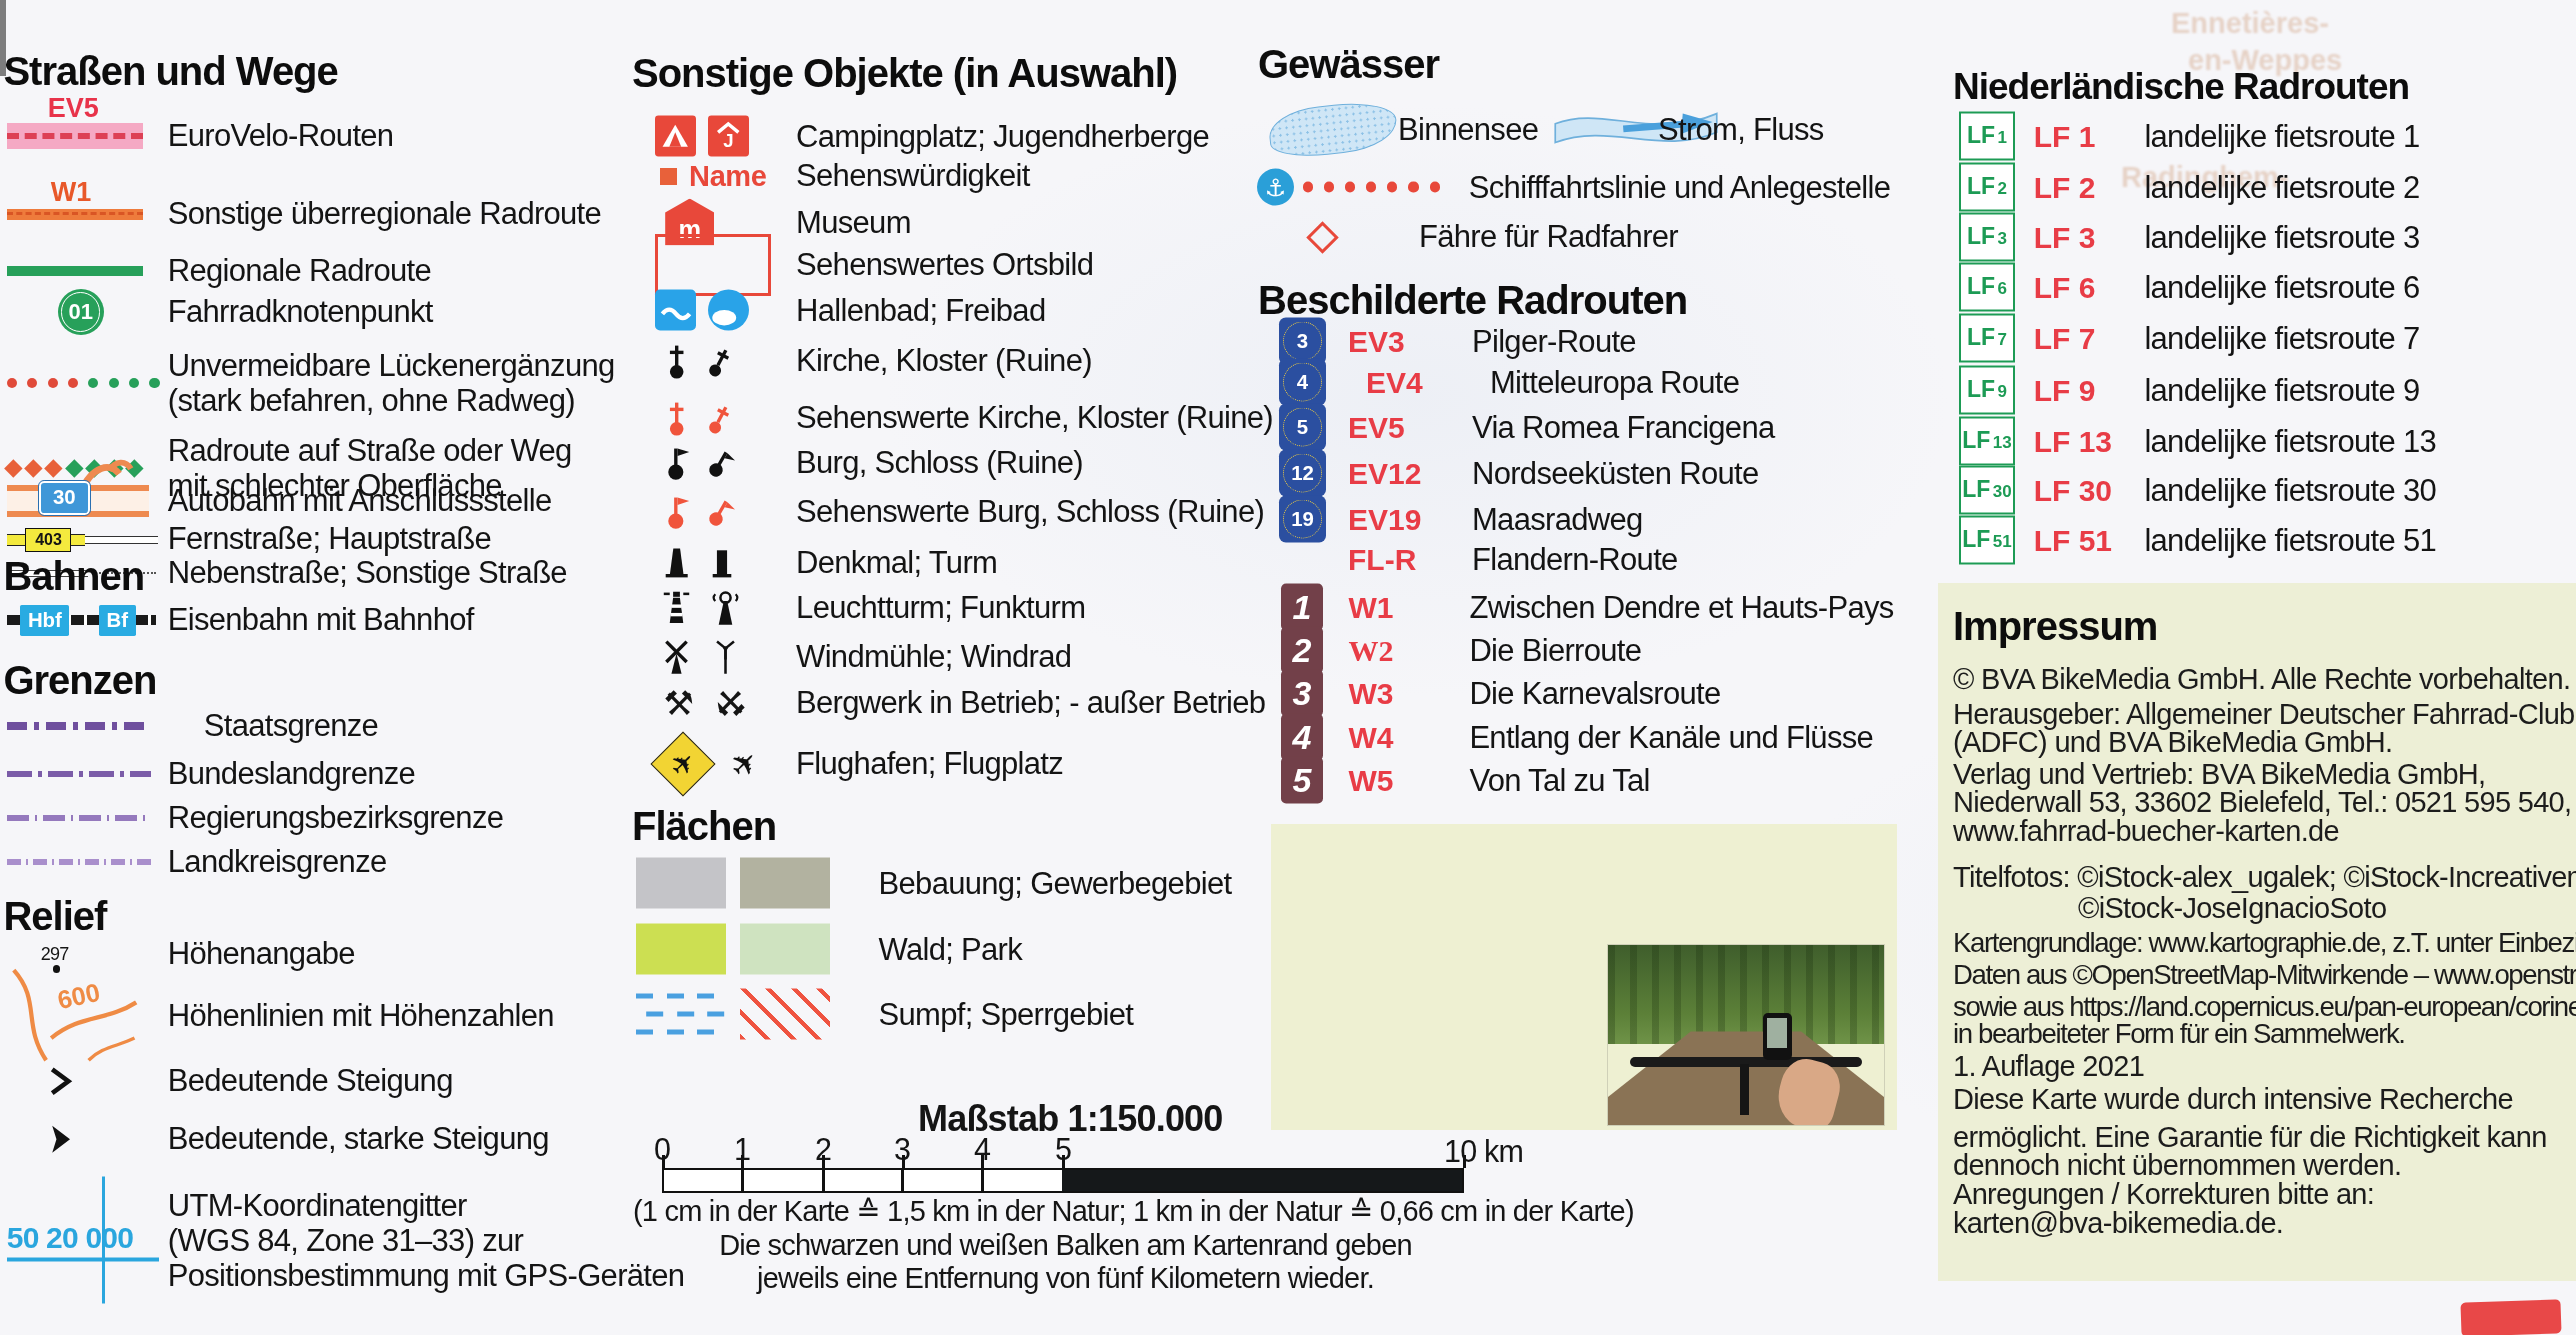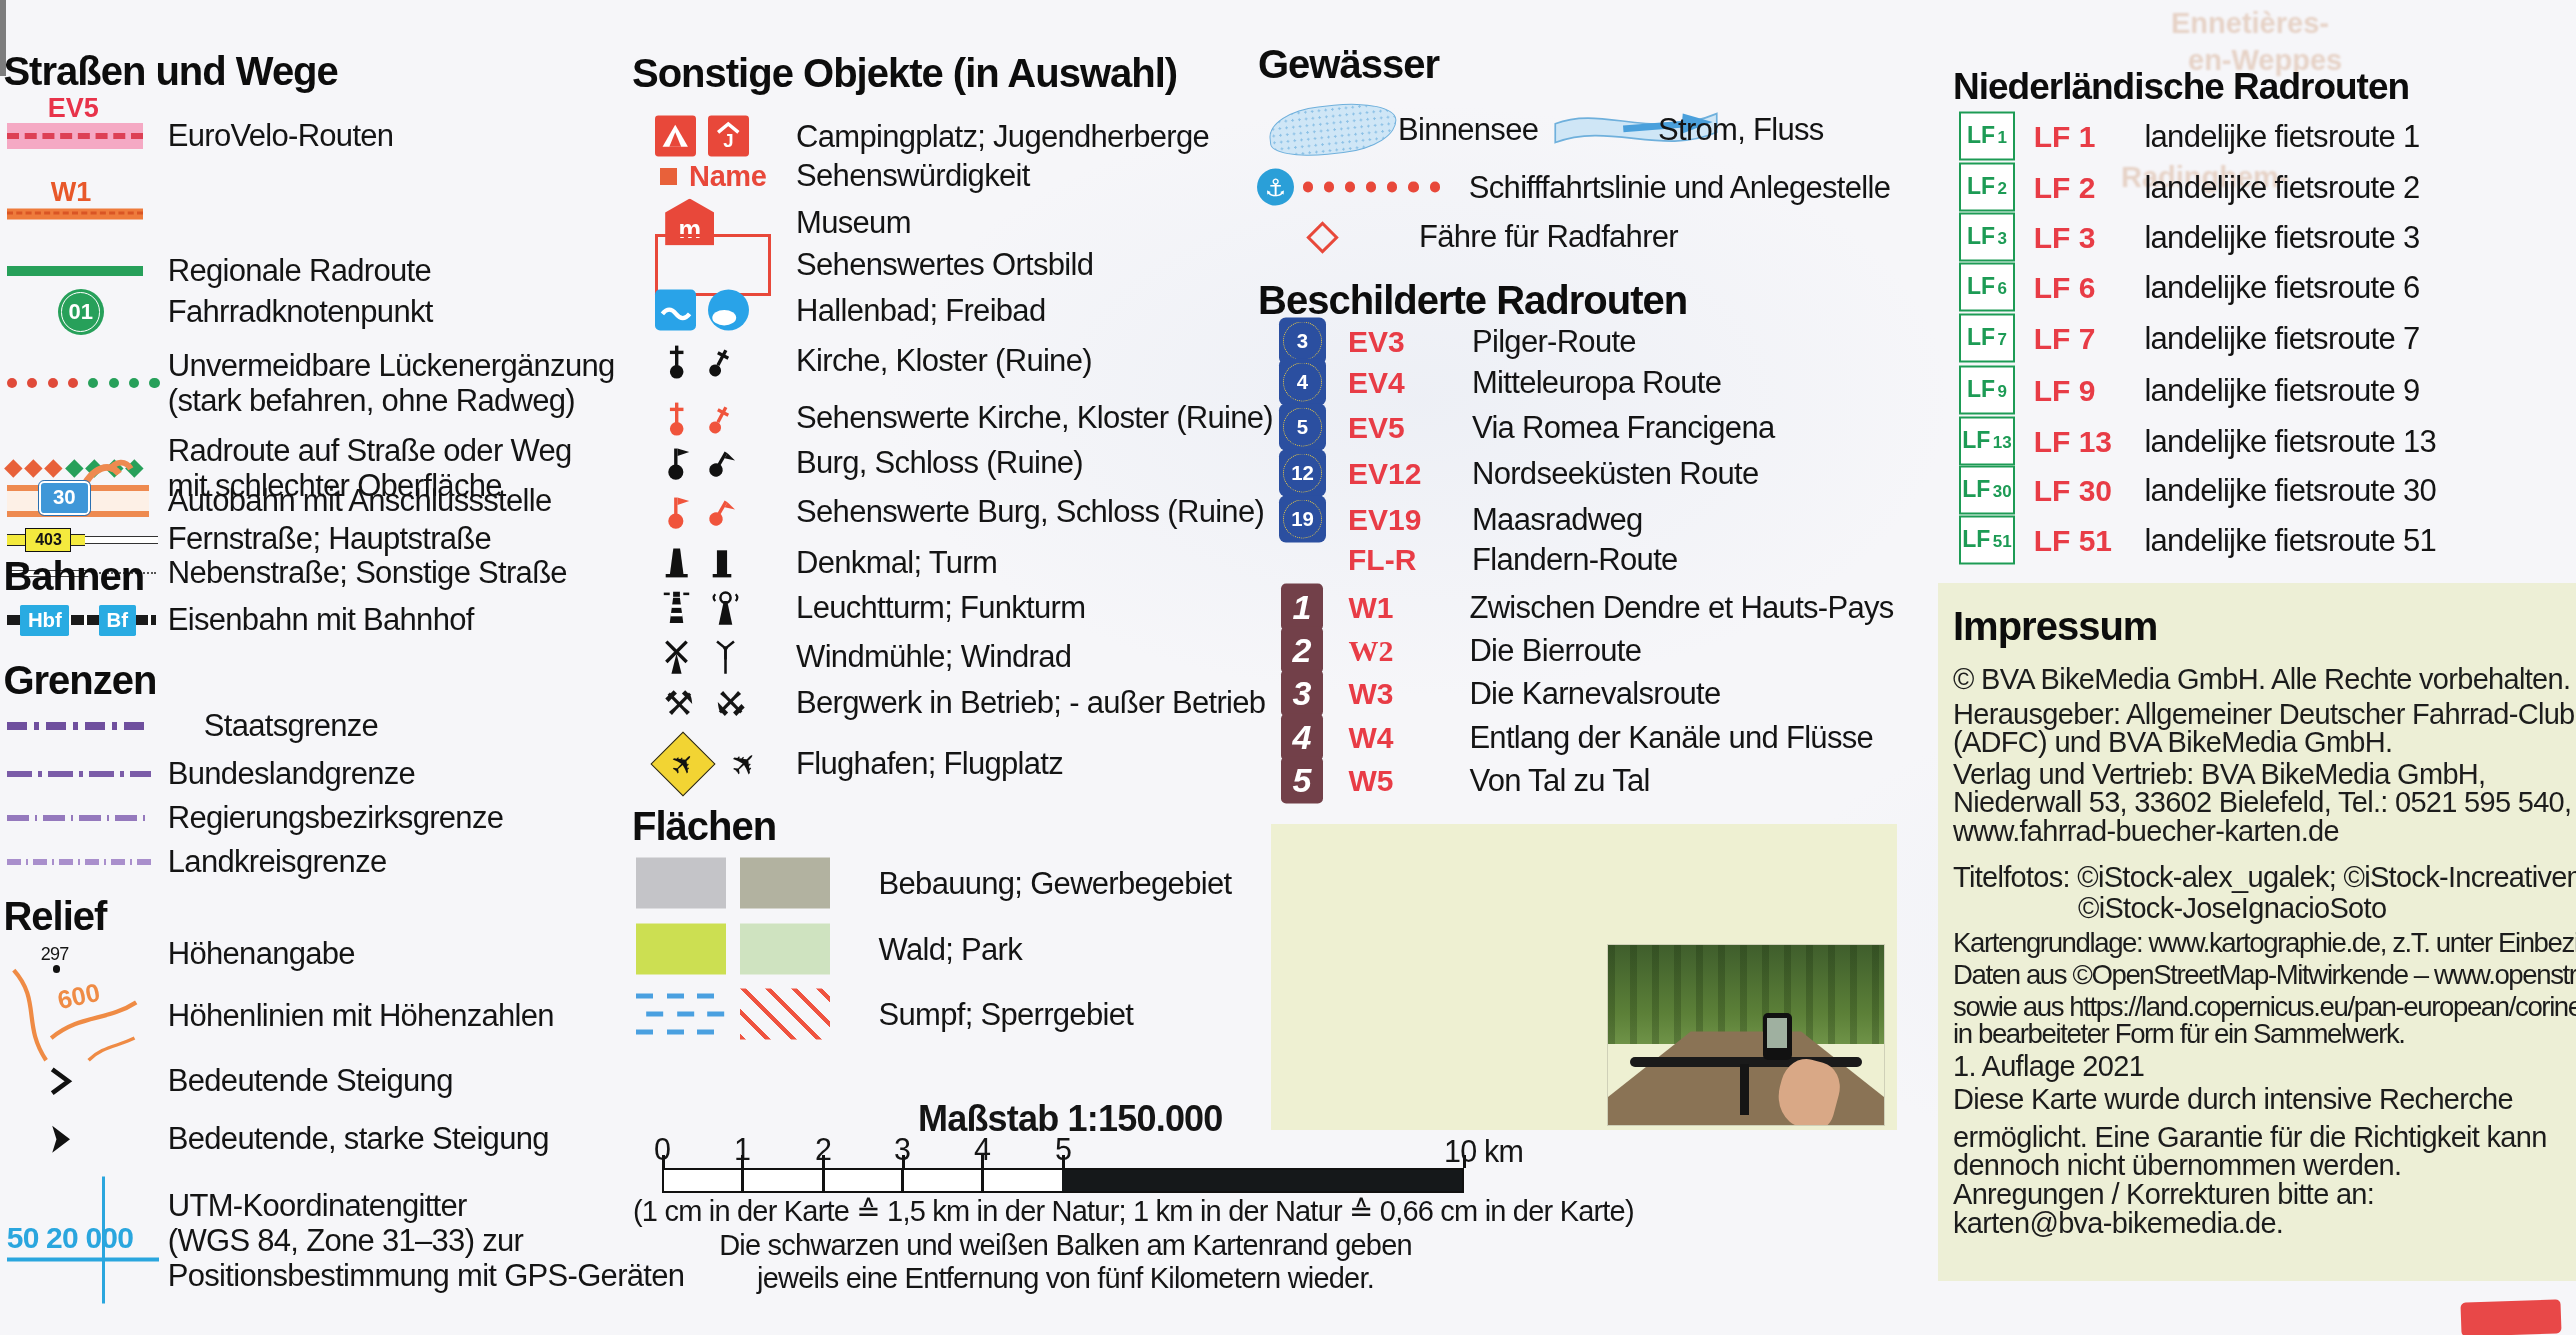--- a/index.html
+++ b/index.html
@@ -118,20 +118,21 @@
       </span>
       <span class="lbl">EuroVelo-Routen</span>
     </div>
 
     <div class="row" style="left:6.8px;top:214px;">
       <span class="sym">
         <span class="w1line">
             <b class="w1badge-txt">W1</b>
           </span>
       </span>
+      <span class="lbl">Sonstige überregionale Radroute</span>
     </div>
 
     <div class="row" style="left:6.8px;top:227px;margin-top:44px;">
       <span class="sym">
           <span class="greenline"></span>
         </span>
       <span class="lbl">Regionale Radroute</span>
     </div>
 
     <div class="row" style="left:6.8px;top:268px;margin-top:44px;">
@@ -599,21 +600,21 @@
           <b>3</b>
         </span>
         <span class="code" style="margin-left:22px;width:88px;">EV3</span>
         <span class="lbl" style="margin-left:36px;">Pilger-Route</span>
       </div>
     <div class="row" style="left:1279px;top:382px;">
         <span class="bev">
           <i></i>
           <b>4</b>
         </span>
-        <span class="code" style="margin-left:22px;width:88px;">EV4</span>
+        <span class="code" style="margin-left:40px;width:88px;">EV4</span>
         <span class="lbl" style="margin-left:36px;">Mitteleuropa Route</span>
       </div>
     <div class="row" style="left:1279px;top:427px;">
         <span class="bev">
           <i></i>
           <b>5</b>
         </span>
         <span class="code" style="margin-left:22px;width:88px;">EV5</span>
         <span class="lbl" style="margin-left:36px;">Via Romea Francigena</span>
       </div>

